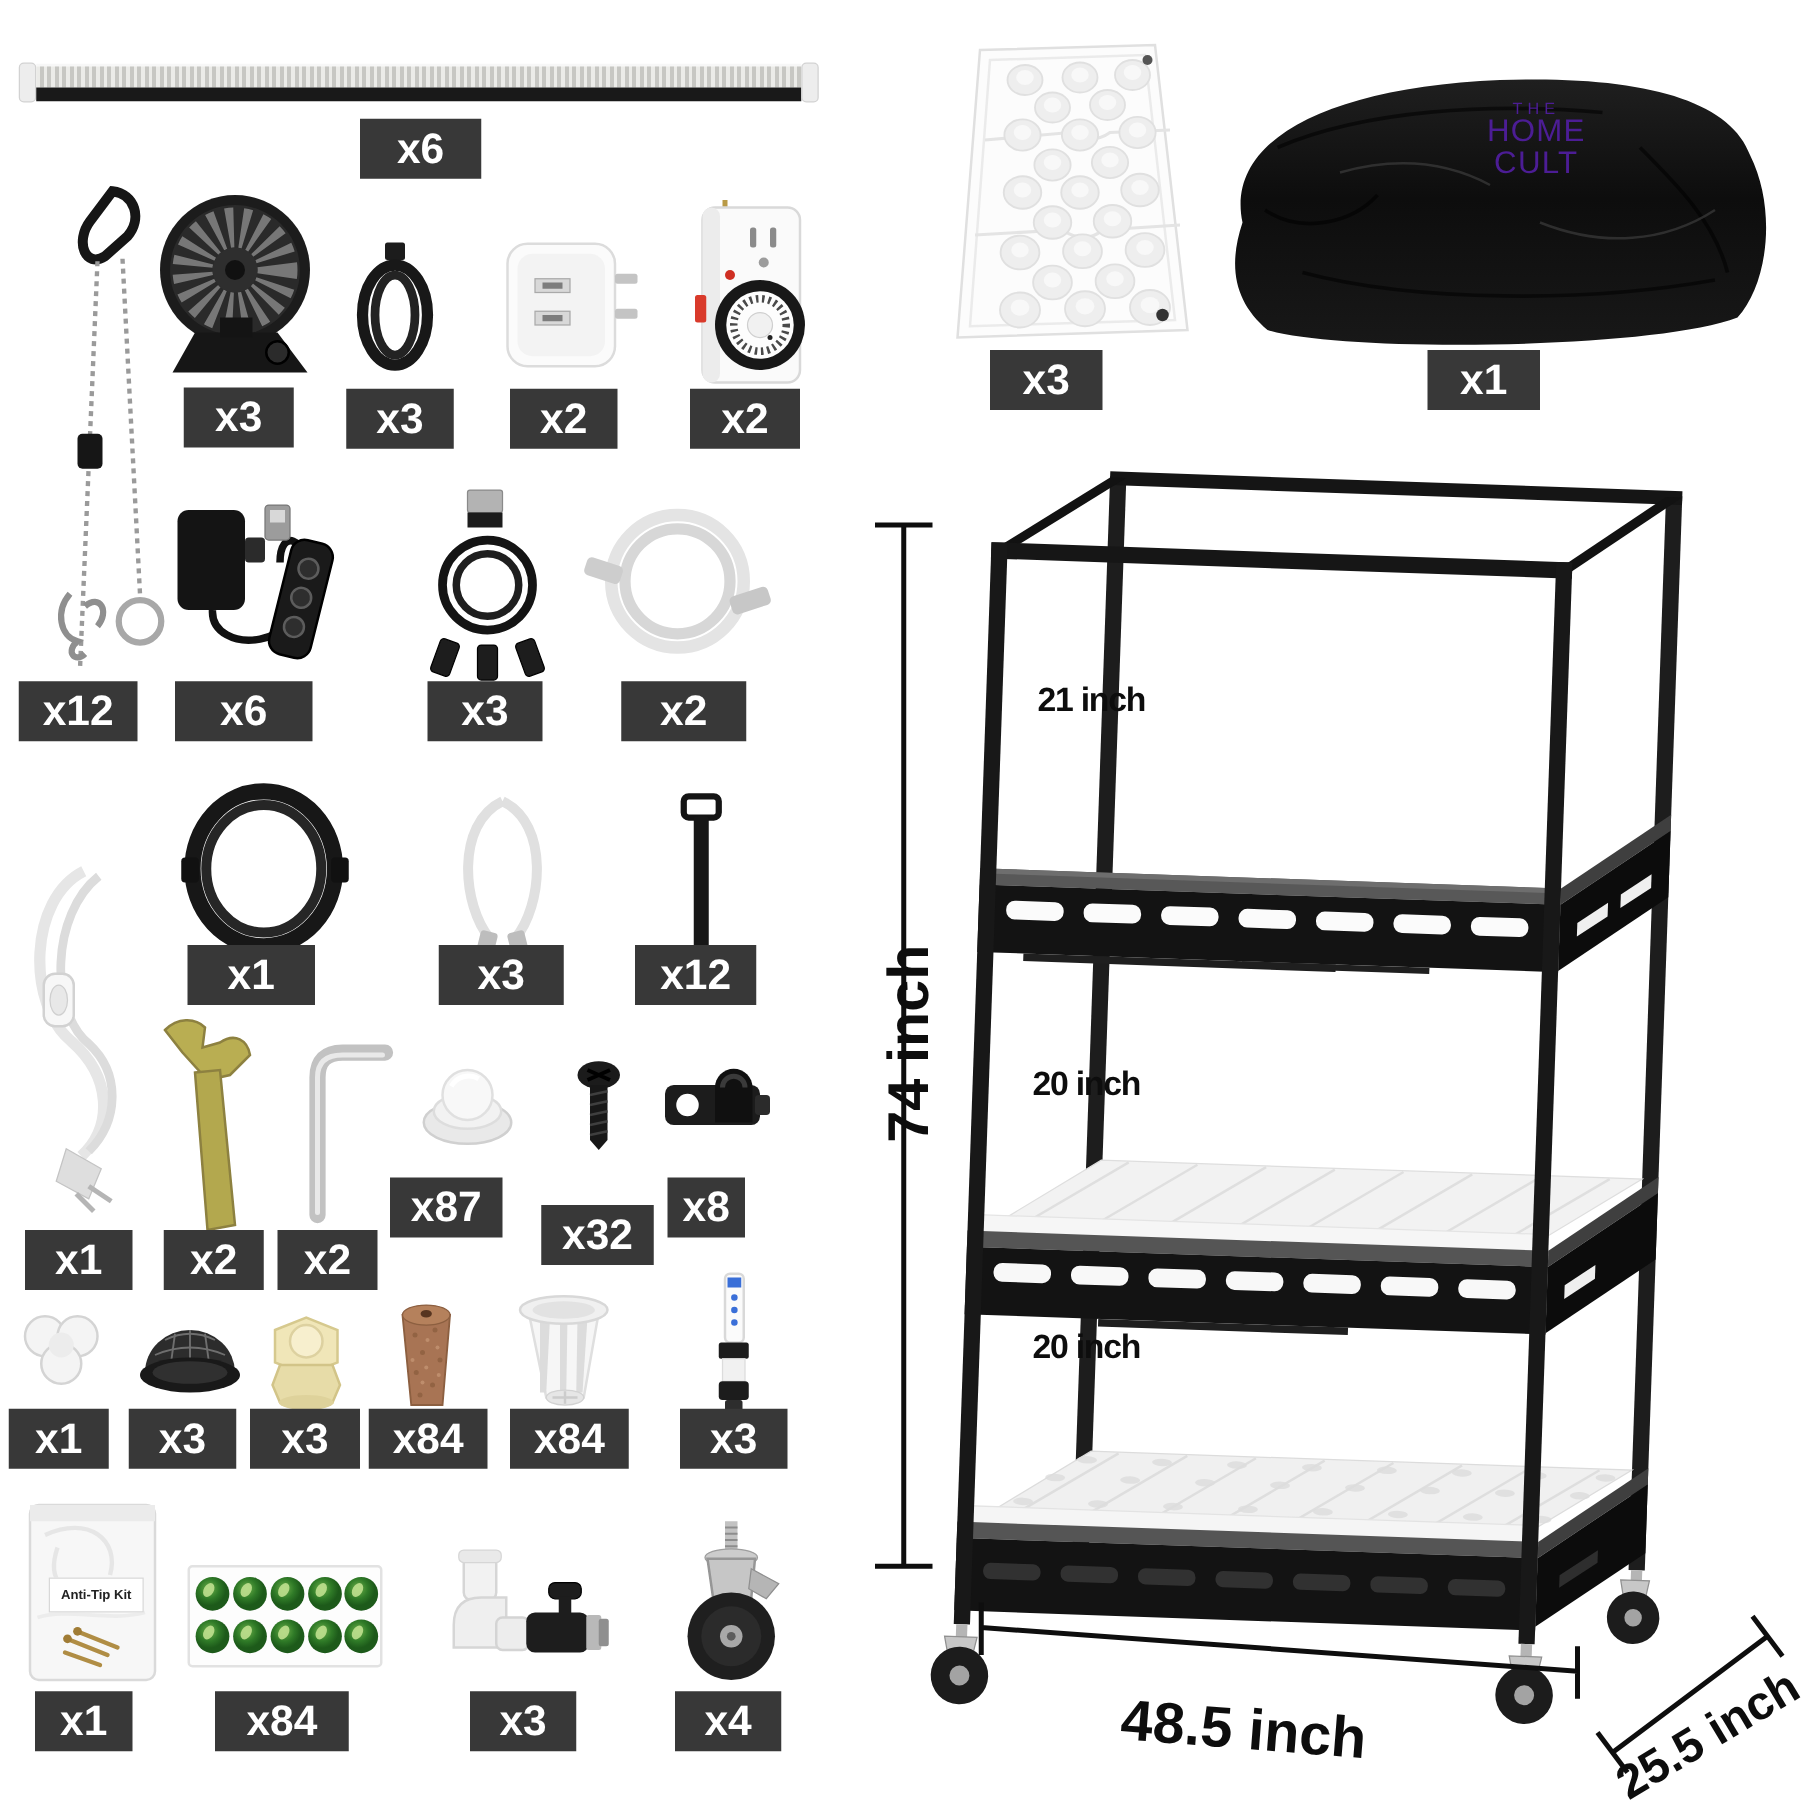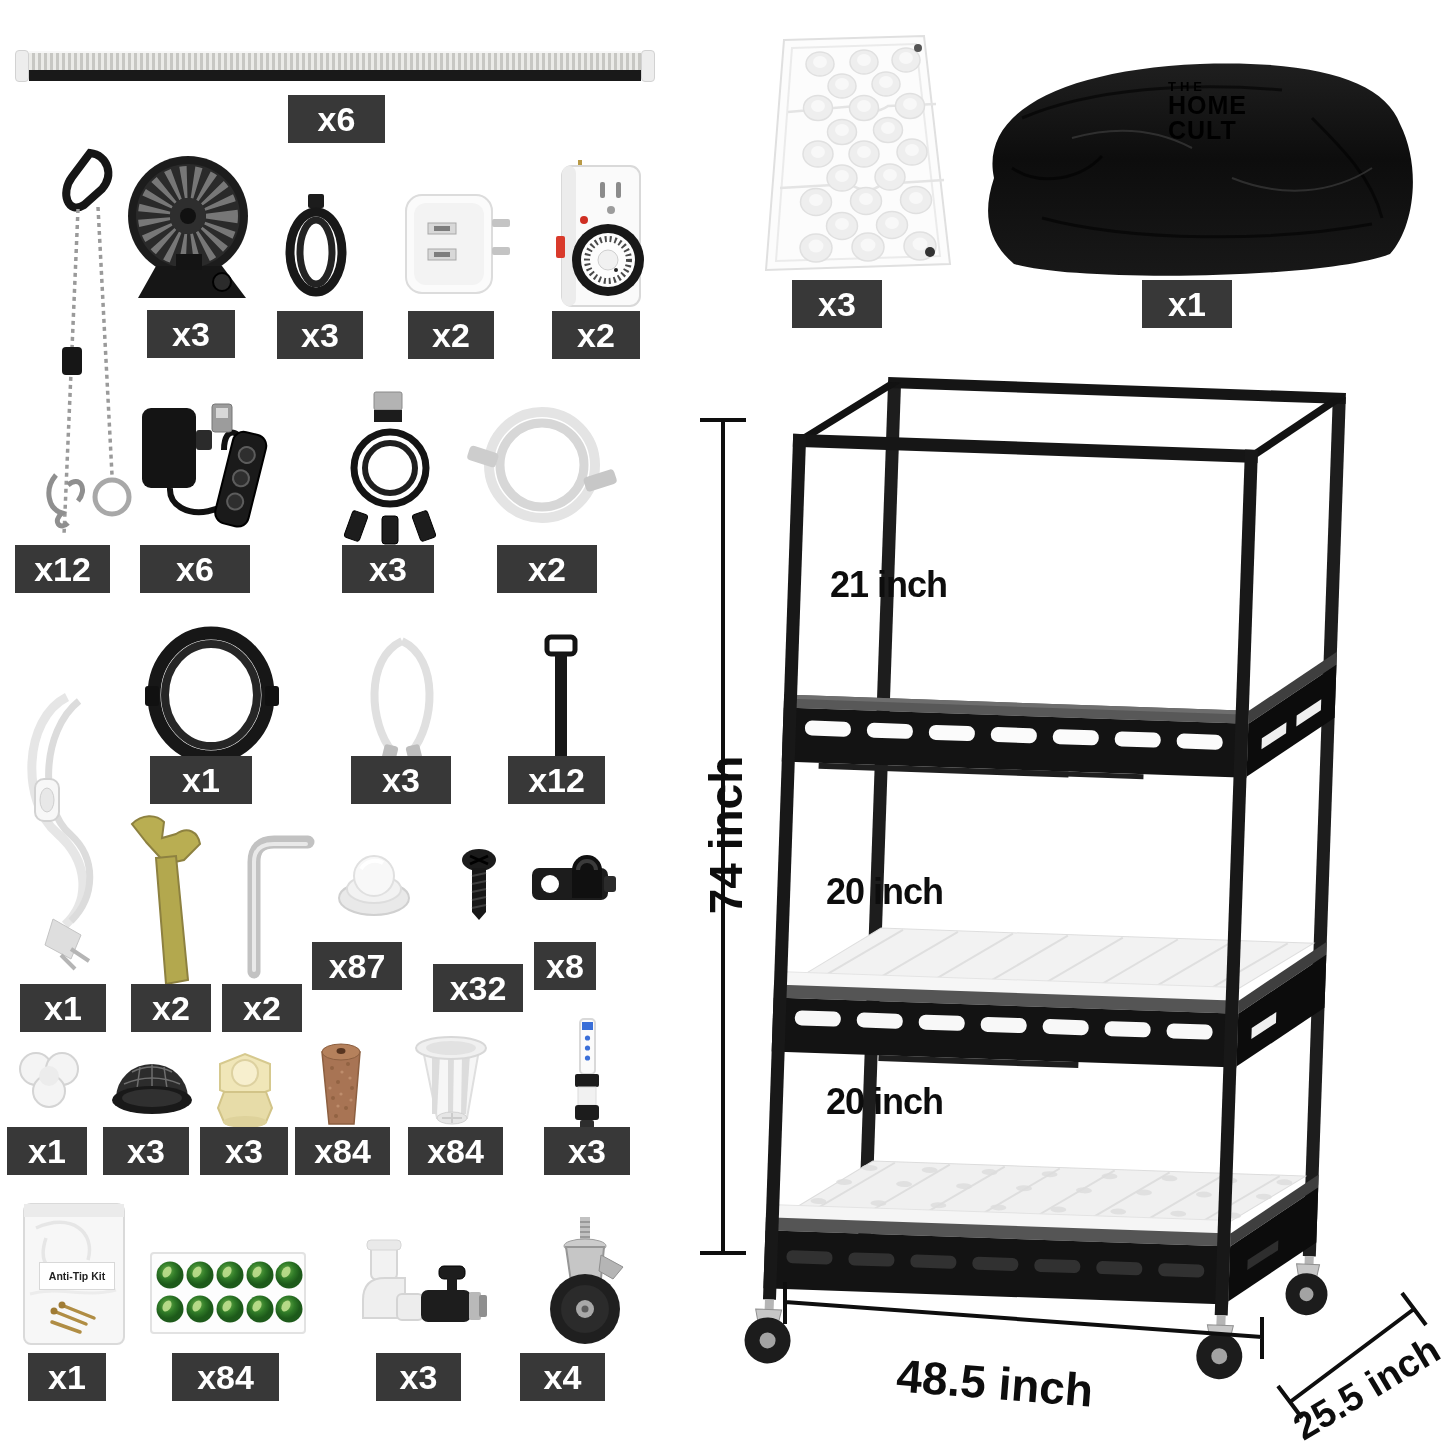--- a/index.html
+++ b/index.html
@@ -3,34 +3,34 @@
 <meta charset="utf-8">
 <style>
   html,body{margin:0;padding:0;background:#ffffff;}
   #stage{position:relative;width:1445px;height:1445px;background:#ffffff;overflow:hidden;
          font-family:"Liberation Sans",sans-serif;}
   .item{position:absolute;}
   .badge{position:absolute;height:48px;background:#383838;color:#ffffff;
          display:flex;align-items:center;justify-content:center;
          font-size:34px;font-weight:bold;letter-spacing:0px;}
   .dimlabel{position:absolute;color:#0d0d0d;font-weight:bold;white-space:nowrap;}
-  .tier{font-size:36px;letter-spacing:-1px;margin-top:19px;}
+  .tier{font-size:27px;letter-spacing:-1px;}
   .hlabel{width:270px;height:50px;text-align:center;font-size:46px;transform:rotate(-90deg);}
   .wlabel{width:240px;height:54px;text-align:center;font-size:46px;transform:rotate(4.5deg);}
   .dlabel{width:210px;height:44px;text-align:center;font-size:38px;transform:rotate(-31deg);}
   #led-bar{position:absolute;left:15px;top:50px;width:640px;height:32px;display:flex;}
   #led-bar .cap{width:12px;background:#ededed;border:1px solid #d2d2d2;border-radius:4px;}
   #led-bar .body{flex:1;display:flex;flex-direction:column;margin:1px 0;}
   #led-bar .strip{height:17px;background:repeating-linear-gradient(90deg,#ebebe8 0 3px,#c7c7c3 3px 6px);border-top:2px solid #f7f7f7;}
   #led-bar .base{height:11px;background:#191919;}
   #antitip-label{position:absolute;left:39px;top:1262px;width:74px;height:26px;background:#ffffff;
          border:1px solid #d8d8d8;display:flex;align-items:center;justify-content:center;
          font-size:10.5px;font-weight:bold;color:#222;text-align:center;}
-  #cover-logo{position:absolute;left:1168px;top:80px;width:122px;text-align:left;
-         color:#000000;font-weight:bold;line-height:1.0;}
+  #cover-logo{position:absolute;left:1168px;top:80px;width:122px;text-align:center;
+         color:#4c1d95;font-weight:normal;line-height:1.0;}
   #cover-logo .l1{font-size:13px;letter-spacing:4px;}
   #cover-logo .l2,#cover-logo .l3{font-size:25px;letter-spacing:1px;}
 </style>
 </head>
 <body>
 
 <div id="stage">
 
   <div id="led-bar">
     <div class="cap"></div>
@@ -571,17 +571,17 @@
   <div class="badge" style="left:534px;top:942px;width:62px">x8</div>
   <div class="badge" style="left:7px;top:1127px;width:80px">x1</div>
   <div class="badge" style="left:103px;top:1127px;width:86px">x3</div>
   <div class="badge" style="left:200px;top:1127px;width:88px">x3</div>
   <div class="badge" style="left:295px;top:1127px;width:95px">x84</div>
   <div class="badge" style="left:408px;top:1127px;width:95px">x84</div>
   <div class="badge" style="left:544px;top:1127px;width:86px">x3</div>
   <div class="badge" style="left:28px;top:1353px;width:78px">x1</div>
   <div class="badge" style="left:172px;top:1353px;width:107px">x84</div>
   <div class="badge" style="left:376px;top:1353px;width:85px">x3</div>
-  <div class="badge" style="left:520px;top:1353px;width:85px">x4</div>
+  <div class="badge" style="left:540px;top:1353px;width:85px">x4</div>
   <div class="badge" style="left:792px;top:280px;width:90px">x3</div>
   <div class="badge" style="left:1142px;top:280px;width:90px">x1</div>
 
 </div>
 
 </body></html>

